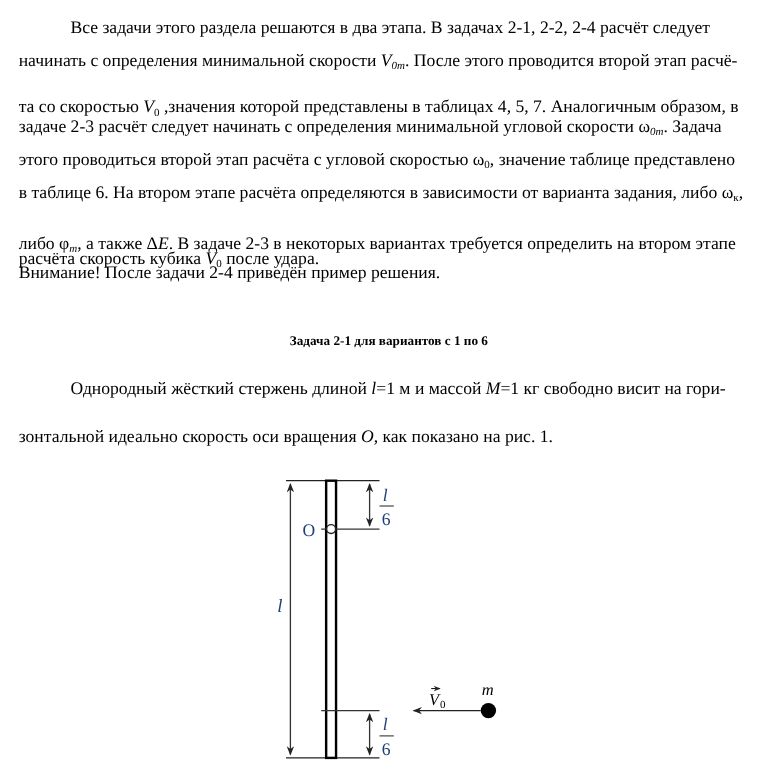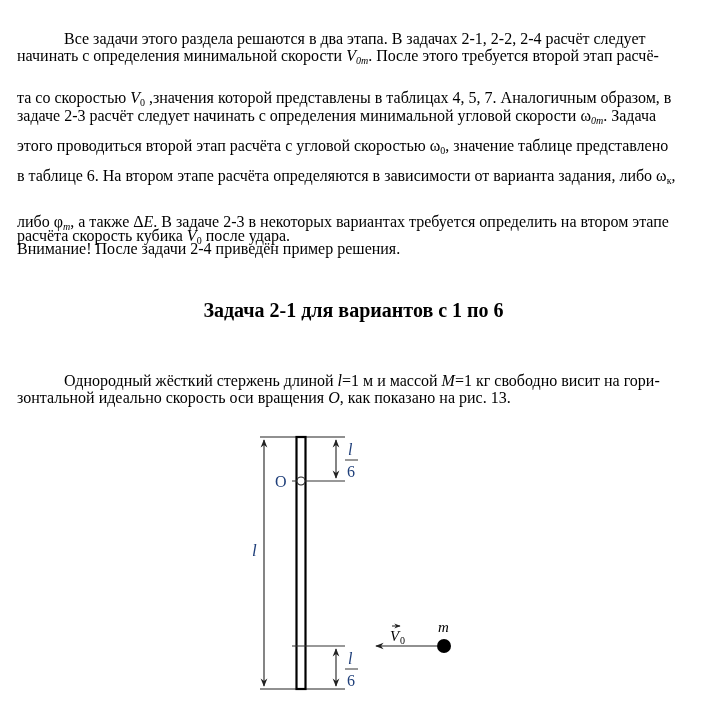--- a/index.html
+++ b/index.html
@@ -1,52 +1,52 @@
 <!DOCTYPE html>
 <html><head>
 <meta charset="utf-8">
 <style>
   html, body { margin: 0; padding: 0; background: #ffffff; }
   body { width: 707px; height: 702px; position: relative; overflow: hidden;
          font-family: "Liberation Serif", serif; color: #000; font-size: 16px; }
   .line { position: absolute; left: 17px; white-space: nowrap; font-size: 16px; line-height: 20px; }
-  .indent { left: 64px; margin-top: 13px; }
+  .indent { left: 64px; }
   .it { font-style: italic; }
   sub { font-size: 10px; vertical-align: -3px; line-height: 0; }
   .u { }
   .heading { position: absolute; top: 300px; left: 0; width: 707px; text-align: center;
-             font-weight: bold; font-size: 20px; line-height: 20px; }
+             font-weight: bold; font-size: 12px; line-height: 20px; }
   svg text { font-family: "Liberation Serif", serif; }
 </style>
 </head>
 <body>
 
 <div class="line indent" style="top:16px"><span>Все задачи этого раздела решаются в два этапа. В задачах 2-1, 2-2, 2-4 расчёт следует</span></div>
 
-<div class="line" style="top:46px"><span>начинать с определения минимальной скорости </span><span class="it">V</span><sub class="it">0m</sub><span>. После этого требуется второй этап расчё-</span></div>
+<div class="line" style="top:46px"><span>начинать с определения минимальной скорости </span><span class="it">V</span><sub class="it">0m</sub><span>. После этого проводится второй этап расчё-</span></div>
 
 <div class="line" style="top:88px"><span>та со скоростью </span><span class="it">V</span><sub>0</sub><span> ,значения которой представлены в таблицах 4, 5, 7. Аналогичным образом, в</span></div>
 
 <div class="line" style="top:106px"><span>задаче 2-3 расчёт следует начинать с определения минимальной угловой скорости ω</span><sub class="it">0m</sub><span>. Задача</span></div>
 
 <div class="line" style="top:136px"><span>этого проводиться второй этап расчёта с угловой скоростью ω</span><sub>0</sub><span>, значение таблице представлено</span></div>
 
 <div class="line" style="top:166px"><span>в таблице 6. На втором этапе расчёта определяются в зависимости от варианта задания, либо ω</span><sub>к</sub><span>,</span></div>
 
 <div class="line" style="top:212px"><span>либо φ</span><sub class="it">m</sub><span>, а также Δ</span><span class="it">E</span><span>. В задаче 2-3 в некоторых вариантах требуется определить на втором этапе</span></div>
 
 <div class="line" style="top:226px"><span>расчёта скорость кубика </span><span class="it">V</span><sub>0</sub><span> после удара.</span></div>
 
 <div class="line" style="top:239px"><span class="u">Внимание!</span><span> После задачи 2-4 приведён пример решения.</span></div>
 
 <div class="heading">Задача 2-1 для вариантов с 1 по 6</div>
 
-<div class="line indent" style="top:358px"><span>Однородный жёсткий стержень длиной </span><span class="it">l</span><span>=1 м и массой </span><span class="it">M</span><span>=1 кг свободно висит на гори-</span></div>
+<div class="line indent" style="top:344px"><span>Однородный жёсткий стержень длиной </span><span class="it">l</span><span>=1 м и массой </span><span class="it">M</span><span>=1 кг свободно висит на гори-</span></div>
 
-<div class="line" style="top:388px"><span>зонтальной идеально скорость оси вращения </span><span class="it">O</span><span>, как показано на рис. 13.</span></div>
+<div class="line" style="top:388px"><span>зонтальной идеально скорость оси вращения </span><span class="it">O</span><span>, как показано на рис. 1.</span></div>
 
 <svg width="707" height="702" style="position:absolute;left:0;top:0;" xmlns="http://www.w3.org/2000/svg">
   <defs>
     <marker id="ah" viewBox="0 0 10 10" refX="9" refY="5" markerWidth="7" markerHeight="7" orient="auto-start-reverse">
       <path d="M0,1 L10,5 L0,9 L3,5 z" fill="#222"></path>
     </marker>
   </defs>
 
   <line x1="260" y1="437" x2="345" y2="437" stroke="#222" stroke-width="1.2"></line>
   <line x1="260" y1="689" x2="345" y2="689" stroke="#222" stroke-width="1.2"></line>

